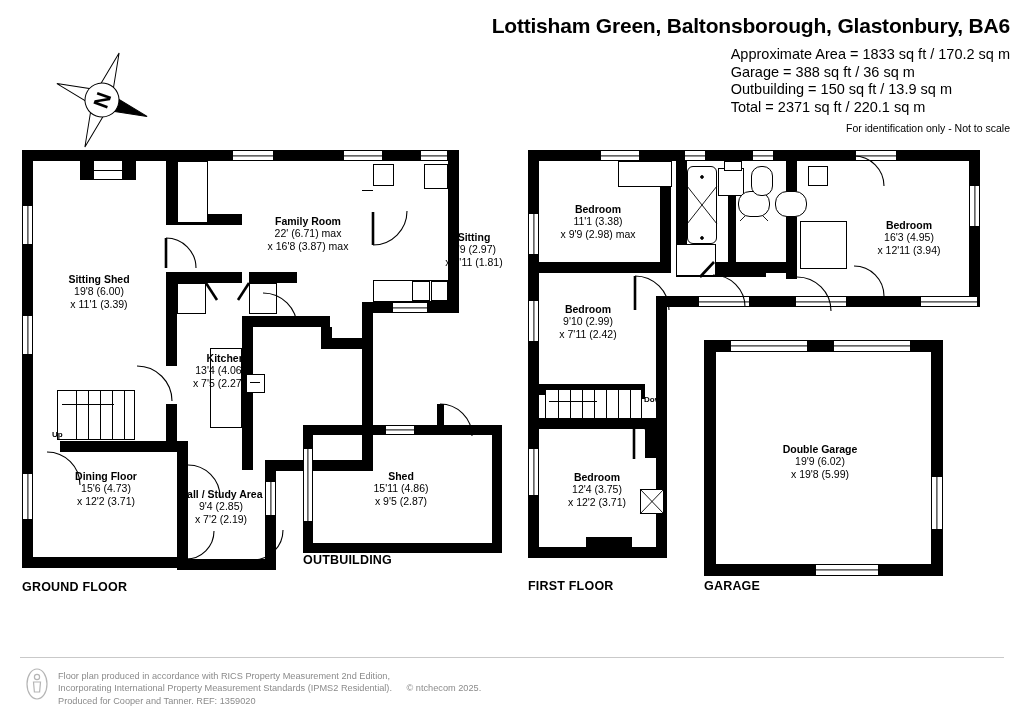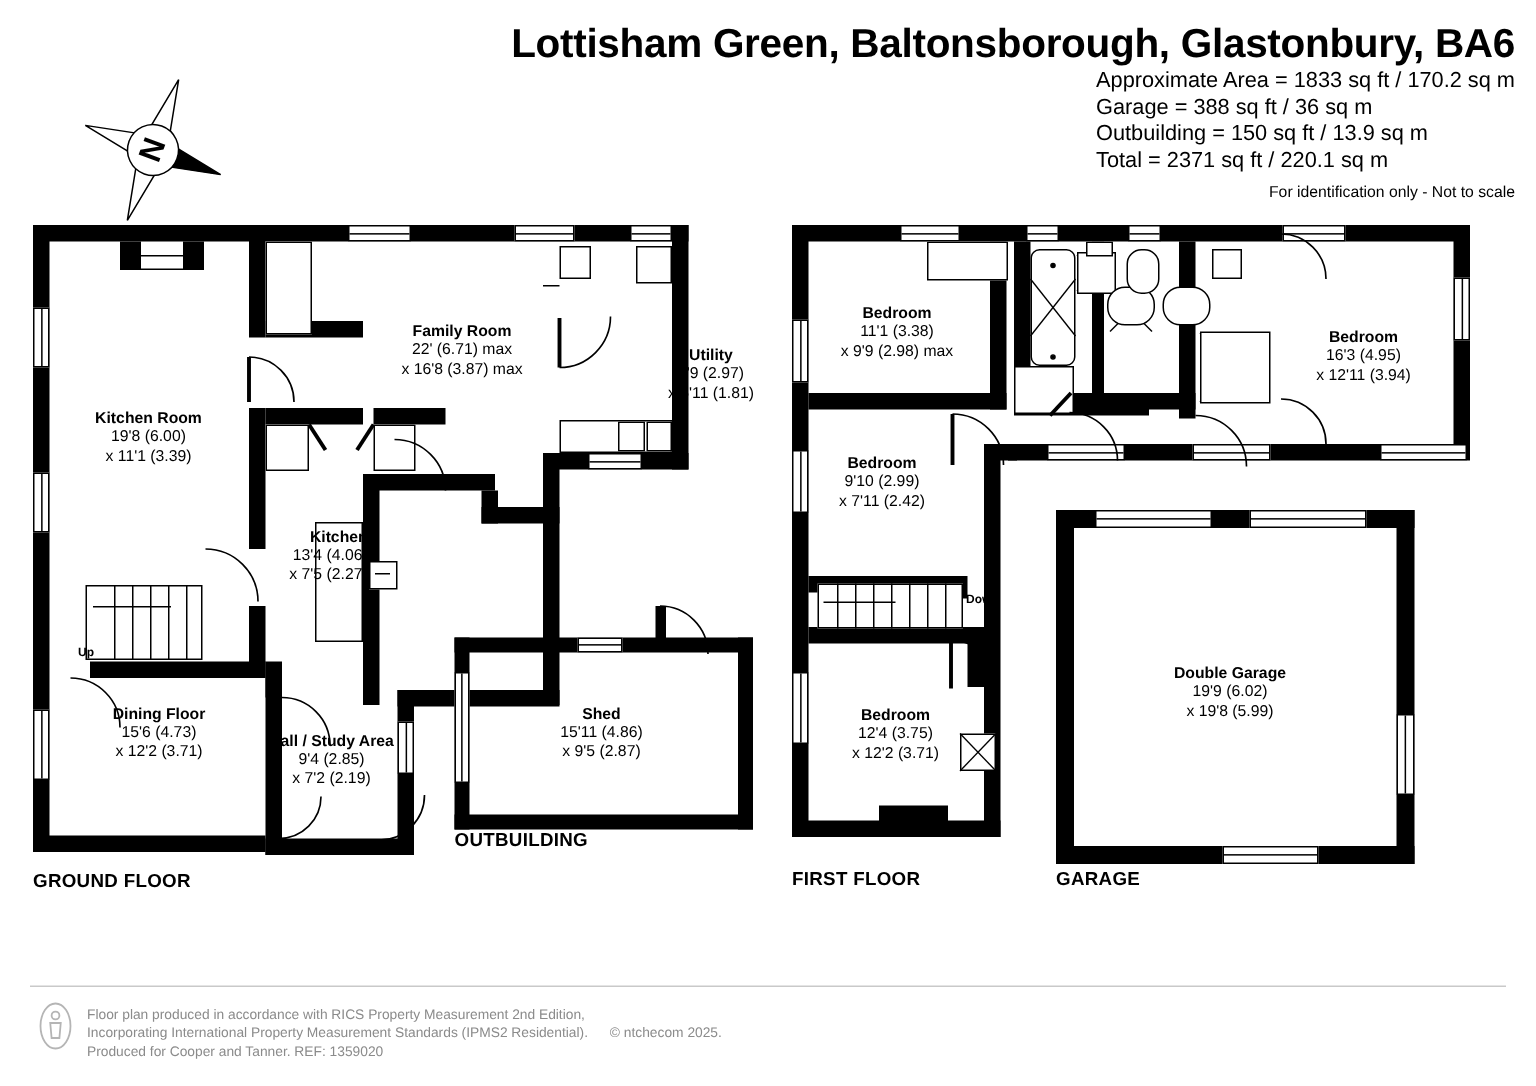--- a/index.html
+++ b/index.html
@@ -8,21 +8,21 @@
     width: 1024px; height: 724px;
     background: #ffffff;
     font-family: "Liberation Sans", sans-serif;
     overflow: hidden;
   }
   #page { position: relative; width: 1024px; height: 724px; background: #fff; }
 
   
   .title {
     position: absolute; right: 14px; top: 14px;
-    font-size: 27px; font-weight: bold; color: #000;
+    font-size: 21px; font-weight: bold; color: #000;
     letter-spacing: -0.2px; white-space: nowrap;
   }
   .areas {
     position: absolute; right: 14px; top: 46px;
     text-align: left; font-size: 14.5px; color: #000; line-height: 17.5px;
   }
   .areas div { white-space: nowrap; }
   .disclaimer {
     position: absolute; right: 14px; top: 122px;
     font-size: 10.5px; color: #000; white-space: nowrap;
@@ -177,33 +177,33 @@
       </g>
       <g stroke="#000" stroke-width="2.6">
         <line x1="166" y1="238" x2="166" y2="268"></line>
         <line x1="206" y1="283" x2="217" y2="300"></line>
         <line x1="249" y1="283" x2="238" y2="300"></line>
         <line x1="373" y1="245" x2="373" y2="212"></line>
       </g>
     </svg>
 
     <div class="rlabel" style="left:99px;top:273px;">
-      <div class="nm">Kitchen Room</div>
+      <div class="nm">Sitting Shed</div>
       <div>19'8 (6.00)</div>
       <div>x 11'1 (3.39)</div>
     </div>
 
     <div class="rlabel" style="left:308px;top:215px;">
       <div class="nm">Family Room</div>
       <div>22' (6.71) max</div>
       <div>x 16'8 (3.87) max</div>
     </div>
 
     <div class="rlabel" style="left:474px;top:231px;">
-      <div class="nm">Utility</div>
+      <div class="nm">Sitting</div>
       <div>3'9 (2.97)</div>
       <div>x 5'11 (1.81)</div>
     </div>
 
     <div class="rlabel" style="left:219px;top:352px;text-align:right;">
       <div class="nm">Kitchen</div>
       <div>13'4 (4.06)</div>
       <div>x 7'5 (2.27)</div>
     </div>
 

